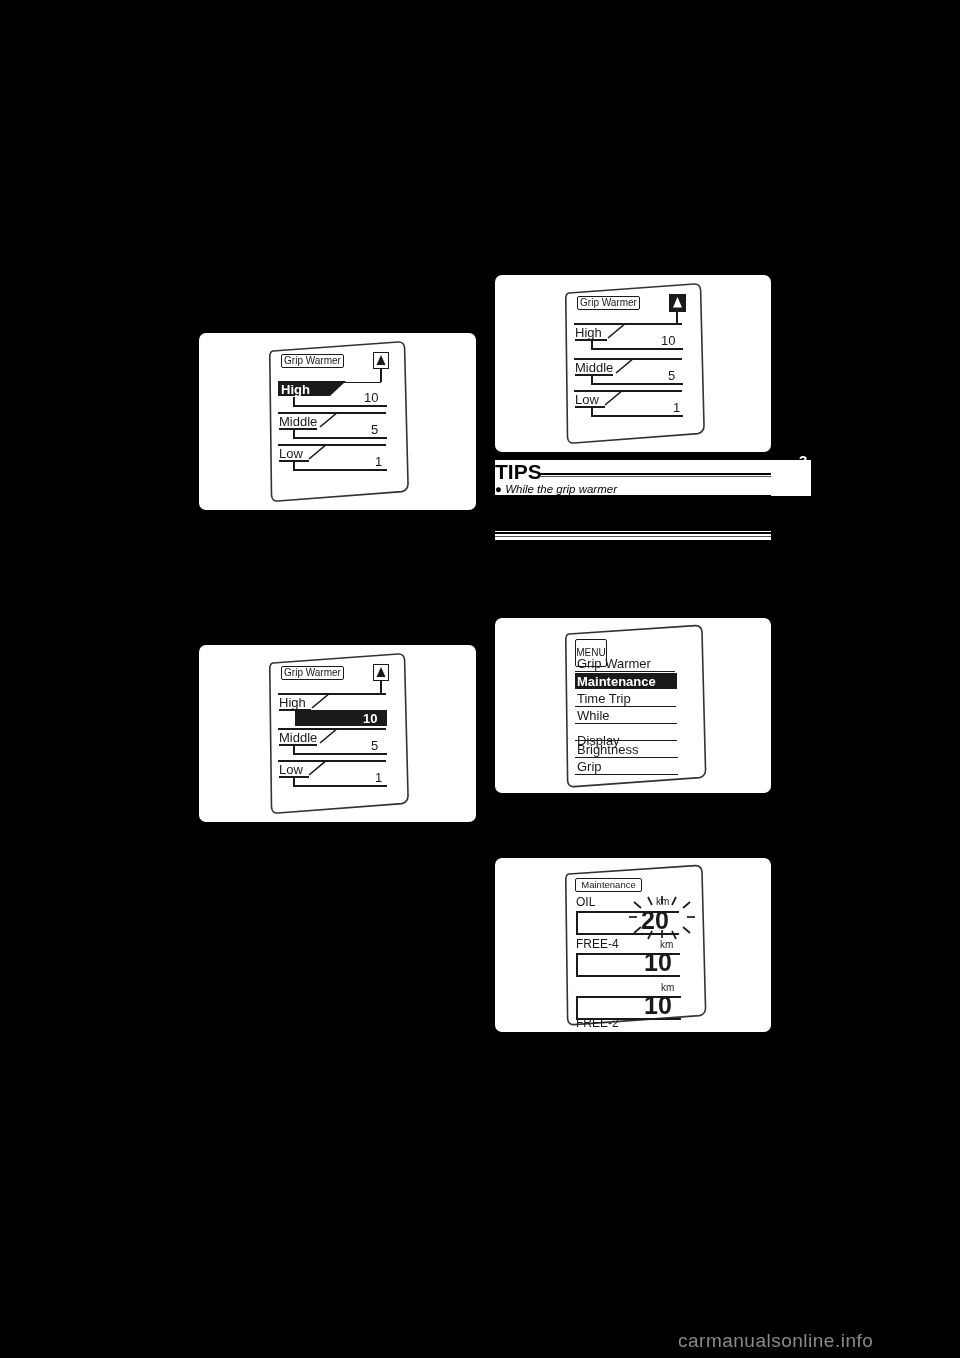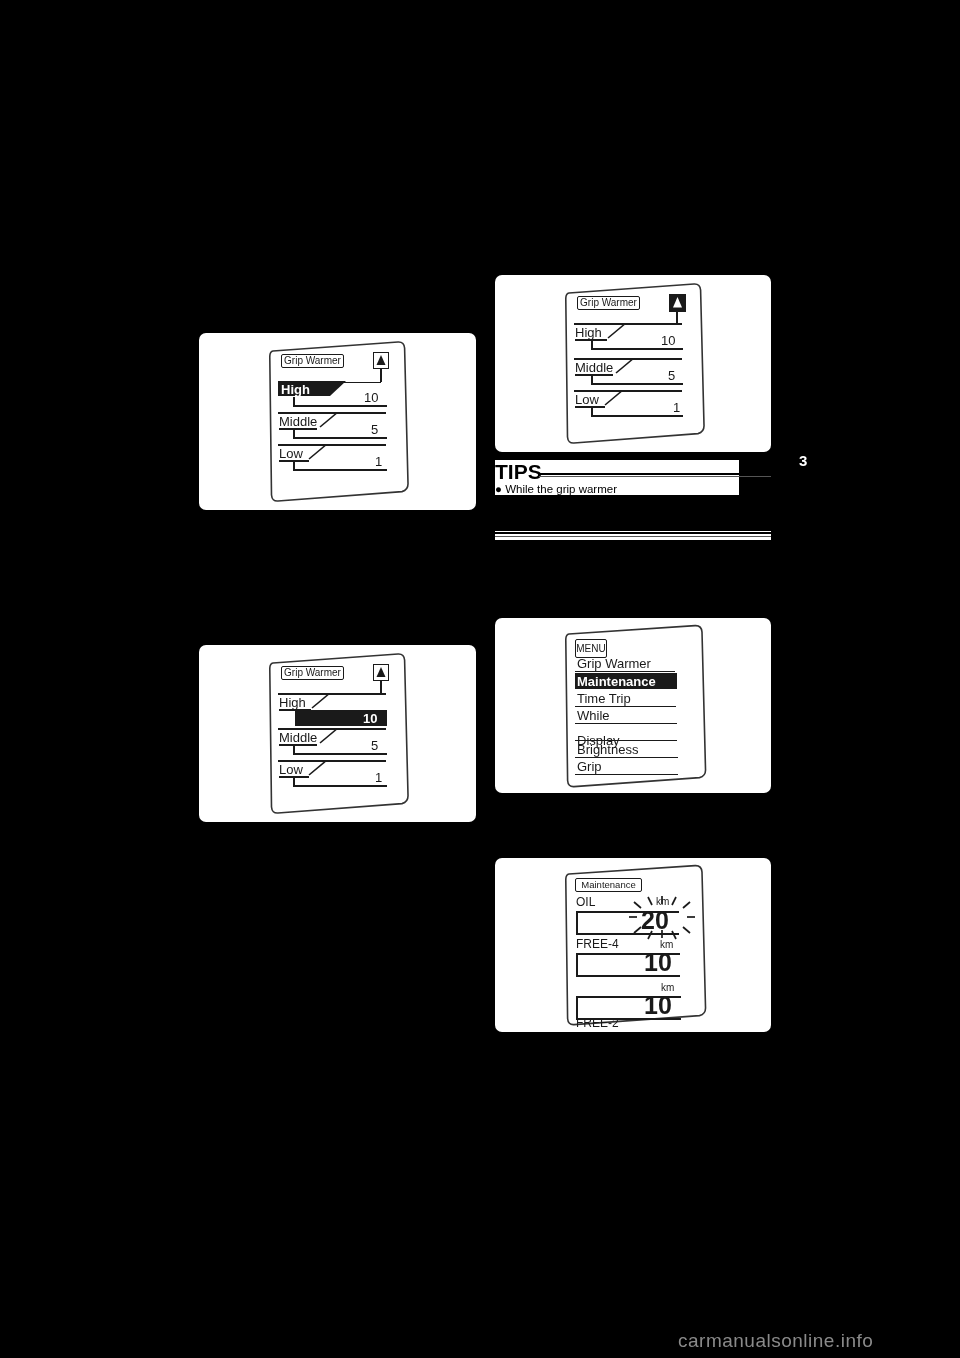--- a/index.html
+++ b/index.html
@@ -264,41 +264,41 @@
         <path d="M20 0 L2 15" stroke="#1a1a1a" stroke-width="1.6" fill="none"></path>
       </svg>
       <div style="position:absolute;left:10px;top:124px;width:30px;height:1.5px;background:#1a1a1a;"></div>
       <div style="position:absolute;left:26px;top:125px;width:1.6px;height:9px;background:#1a1a1a;"></div>
       <div style="position:absolute;left:26px;top:133px;width:92px;height:1.6px;background:#1a1a1a;"></div>
       <div class="lcd-txt" style="left:108px; top:119px; font-size:13px;">1</div>
     </div>
   </div>
 </div>
 
-<div class="tips-wrap" style="left:495px; top:460px; width:244px; height:36px;">
+<div class="tips-wrap" style="left:495px; top:460px; width:316px; height:36px;">
   <div class="tips-head" style="left:0px; top:1px; font-size:21px;">TIPS</div>
   <div class="tips-rule" style="left:44px; top:13px; width:232px; height:2.2px;"></div>
   <div class="tips-rule thin" style="left:44px; top:15.5px; width:232px; height:1.2px;"></div>
-  <div class="tips-body" style="left:0px; top:22px; width:276px; height:14px; font-size:11.5px;">● While the grip warmer</div>
+  <div class="tips-body" style="left:0px; top:22px; width:276px; height:14px; font-size:11.5px;font-style:italic;">● While the grip warmer</div>
 </div>
 
 <div class="mask" style="left:495px; top:495px; width:276px; height:38px;"></div>
 
 <div class="tips-wrap" style="left:495px; top:531px; width:276px; height:9px;">
   <div class="tips-rule" style="left:0px; top:1px; width:276px; height:2.2px;"></div>
   <div class="tips-rule thin" style="left:0px; top:4.5px; width:276px; height:1.4px;"></div>
 </div>
 
 <div class="fig-panel" style="left:495px; top:618px; width:276px; height:175px;">
   <div class="lcd" style="left:70px; top:6px; width:142px; height:165px;">
     <svg width="142" height="165" viewBox="0 0 142 165">
       <path d="M4 10 L130 1.6 Q136.5 1.2 137 8 L140.5 145 Q141 152 134.5 153.6 L9 162.6 Q3 163 2.6 156.5 L0.8 17 Q0.5 10.5 4 10 Z" fill="#ffffff" stroke="#333333" stroke-width="1.6"></path>
     </svg>
     <div class="lcd-overlay">
-      <div class="chip" style="left:10px; top:15px; width:32px; height:19px; font-size:10px;">
+      <div class="chip" style="left:10px; top:15px; width:32px; height:28px; font-size:10px;">
         <span>MENU</span>
       </div>
 
       <div style="position:absolute;left:10px;top:31px;width:102px;height:17px;">
         <span class="lcd-txt" style="left:2px; top:2px; font-size:13px;">Grip Warmer</span>
         <div style="position:absolute;left:0;bottom:0;width:100px;height:1.5px;background:#1a1a1a;"></div>
       </div>
 
       <div style="position:absolute;left:10px;top:48px;width:104px;height:18px;">
         <div class="hl" style="left:0; top:1px; width:102px; height:16px;"></div>

